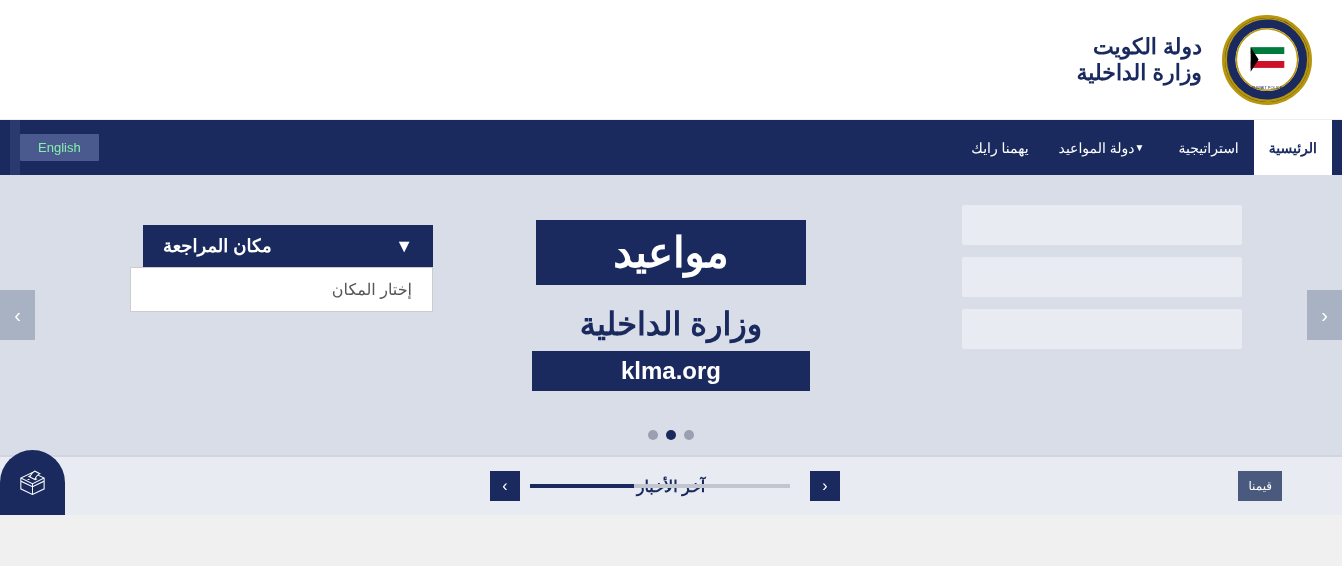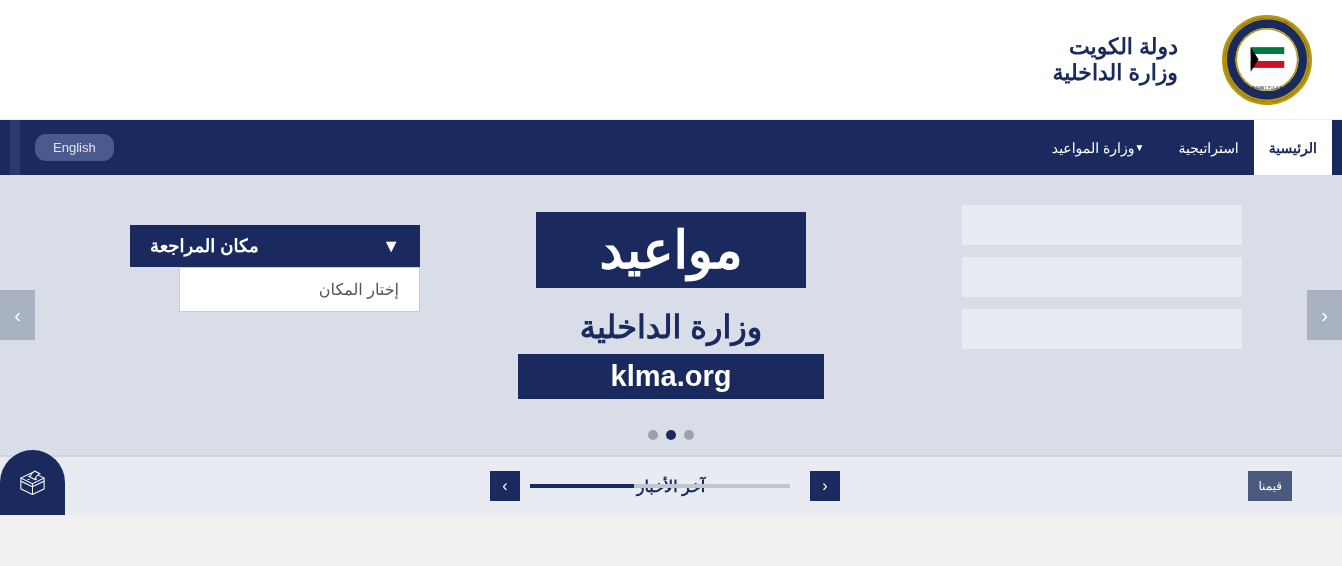--- a/index.html
+++ b/index.html
@@ -7,21 +7,20 @@
 
     
     .header {
       background: #fff;
       display: flex;
       justify-content: flex-end;
       align-items: center;
       padding: 10px 30px;
       height: 120px;
       border-bottom: 1px solid #eee;
-      gap: 24px;
     }
     .header-text {
       text-align: right;
       margin-right: 20px;
     }
     .header-title-ar {
       font-size: 22px;
       font-weight: bold;
       color: #1a2a5e;
       direction: rtl;
@@ -70,27 +69,26 @@
       background: #fff;
       color: #1a2a5e;
       font-weight: bold;
     }
     .nav-right-btn {
       margin-right: auto;
       margin-left: 5px;
     }
     .nav-english {
       background: #4a5a8e;
-      color: #e5e5e5;
+      color: #86efac;
       border: none;
       padding: 6px 18px;
       font-size: 13px;
       cursor: pointer;
-      border-radius: 11px;
-      margin-left: 15px;
+      border-radius: 1px;
     }
 
     
     .main-content {
       position: relative;
       background: #d8dde8;
       height: 280px;
       display: flex;
       align-items: center;
       justify-content: center;
@@ -118,42 +116,42 @@
     
     .slide-center {
       display: flex;
       flex-direction: column;
       align-items: center;
       margin-top: -20px;
     }
     .slide-mawaid {
       background: #1a2a5e;
       color: #fff;
-      font-size: 52px;
+      font-size: 42px;
       font-weight: bold;
       padding: 8px 40px;
       direction: rtl;
       width: 270px;
       text-align: center;
       margin-bottom: 20px;
     }
     .slide-wizara {
       color: #1a2a5e;
       font-size: 32px;
       font-weight: bold;
       direction: rtl;
       margin-bottom: 8px;
     }
     .slide-url {
       background: #1a2a5e;
       color: #fff;
-      font-size: 29px;
+      font-size: 24px;
       font-weight: bold;
       padding: 6px 30px;
-      width: 306px;
+      width: 278px;
       text-align: center;
     }
 
     
     .slide-appointment {
       position: absolute;
       left: 130px;
       top: 30px;
       display: flex;
       flex-direction: column;
@@ -167,21 +165,21 @@
       padding: 10px 20px;
       direction: rtl;
       width: 290px;
       display: flex;
       align-items: center;
       justify-content: space-between;
       cursor: pointer;
     }
     .appointment-dropdown {
       background: #fff;
-      width: 241px;
+      width: 303px;
       padding: 12px 20px;
       text-align: right;
       direction: rtl;
       color: #555;
       font-size: 16px;
       border: 1px solid #ccc;
     }
 
     
     .slide-right-inputs {
@@ -257,21 +255,21 @@
       height: 4px;
       background: #c0c5d0;
     }
     .bottom-progress-fill {
       width: 40%;
       height: 100%;
       background: #1a2a5e;
     }
     .bottom-qimna {
       position: absolute;
-      right: 50px;
+      right: 60px;
       background: #4a5a7e;
       color: #fff;
       font-size: 12px;
       padding: 8px 10px;
       direction: rtl;
       text-align: right;
     }
 
     
     .bottom-icon-circle {
@@ -314,22 +312,23 @@
       <text x="42.5" y="72" text-anchor="middle" font-size="4" fill="#1a2a5e" font-family="Arial">KUWAIT POLICE</text>
     </svg>
   </div>
 </div>
 
 <nav class="navbar">
   <span class="nav-item active">الرئيسية</span>
   <span class="nav-item">استراتيجية</span>
   <span class="nav-item">
     <span style="font-size:10px;margin-right:4px;">▼</span>
-    <span>وزارة المواعيد</span>
+    <span>دولة المواعيد</span>
   </span>
+  <span class="nav-item">يهمنا رايك</span>
   <span class="nav-right-btn"></span>
   <button class="nav-english">English</button>
   <div style="width:10px; background:#2a3a6e; height:55px;"></div>
 </nav>
 
 <div class="main-content">
   <button class="slider-nav-left">‹</button>
 
   <div class="slide-appointment" style="left:130px; top:50px;">
     <div class="appointment-box">

